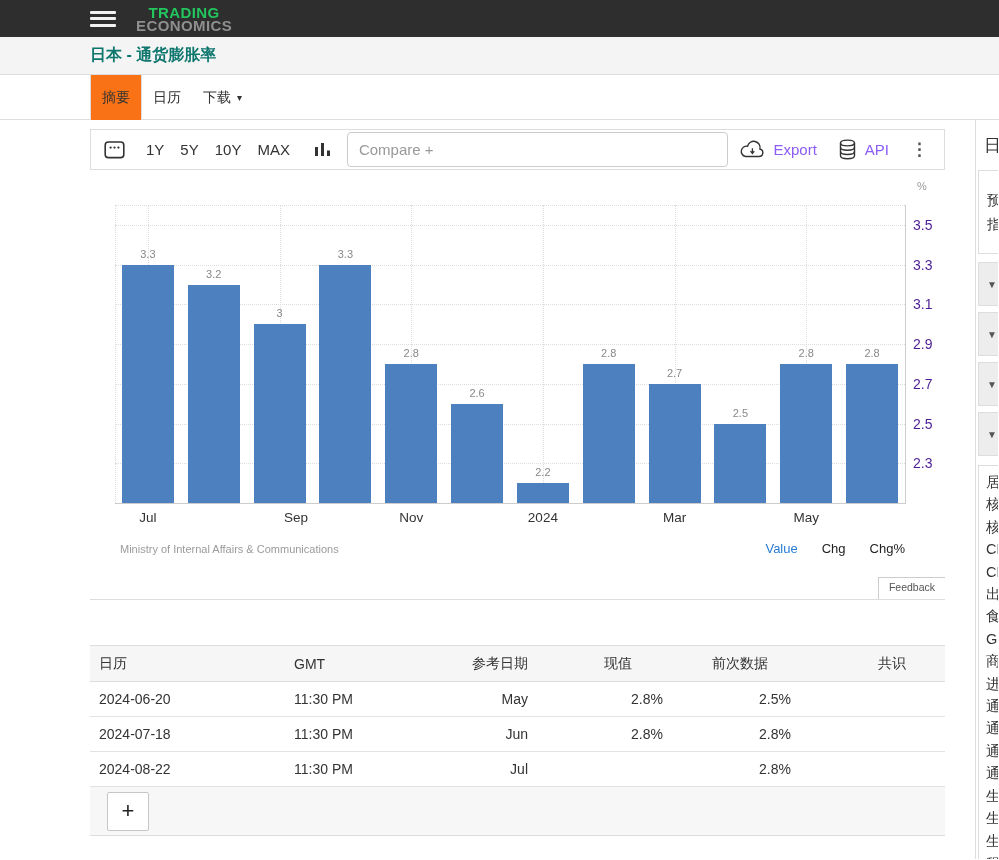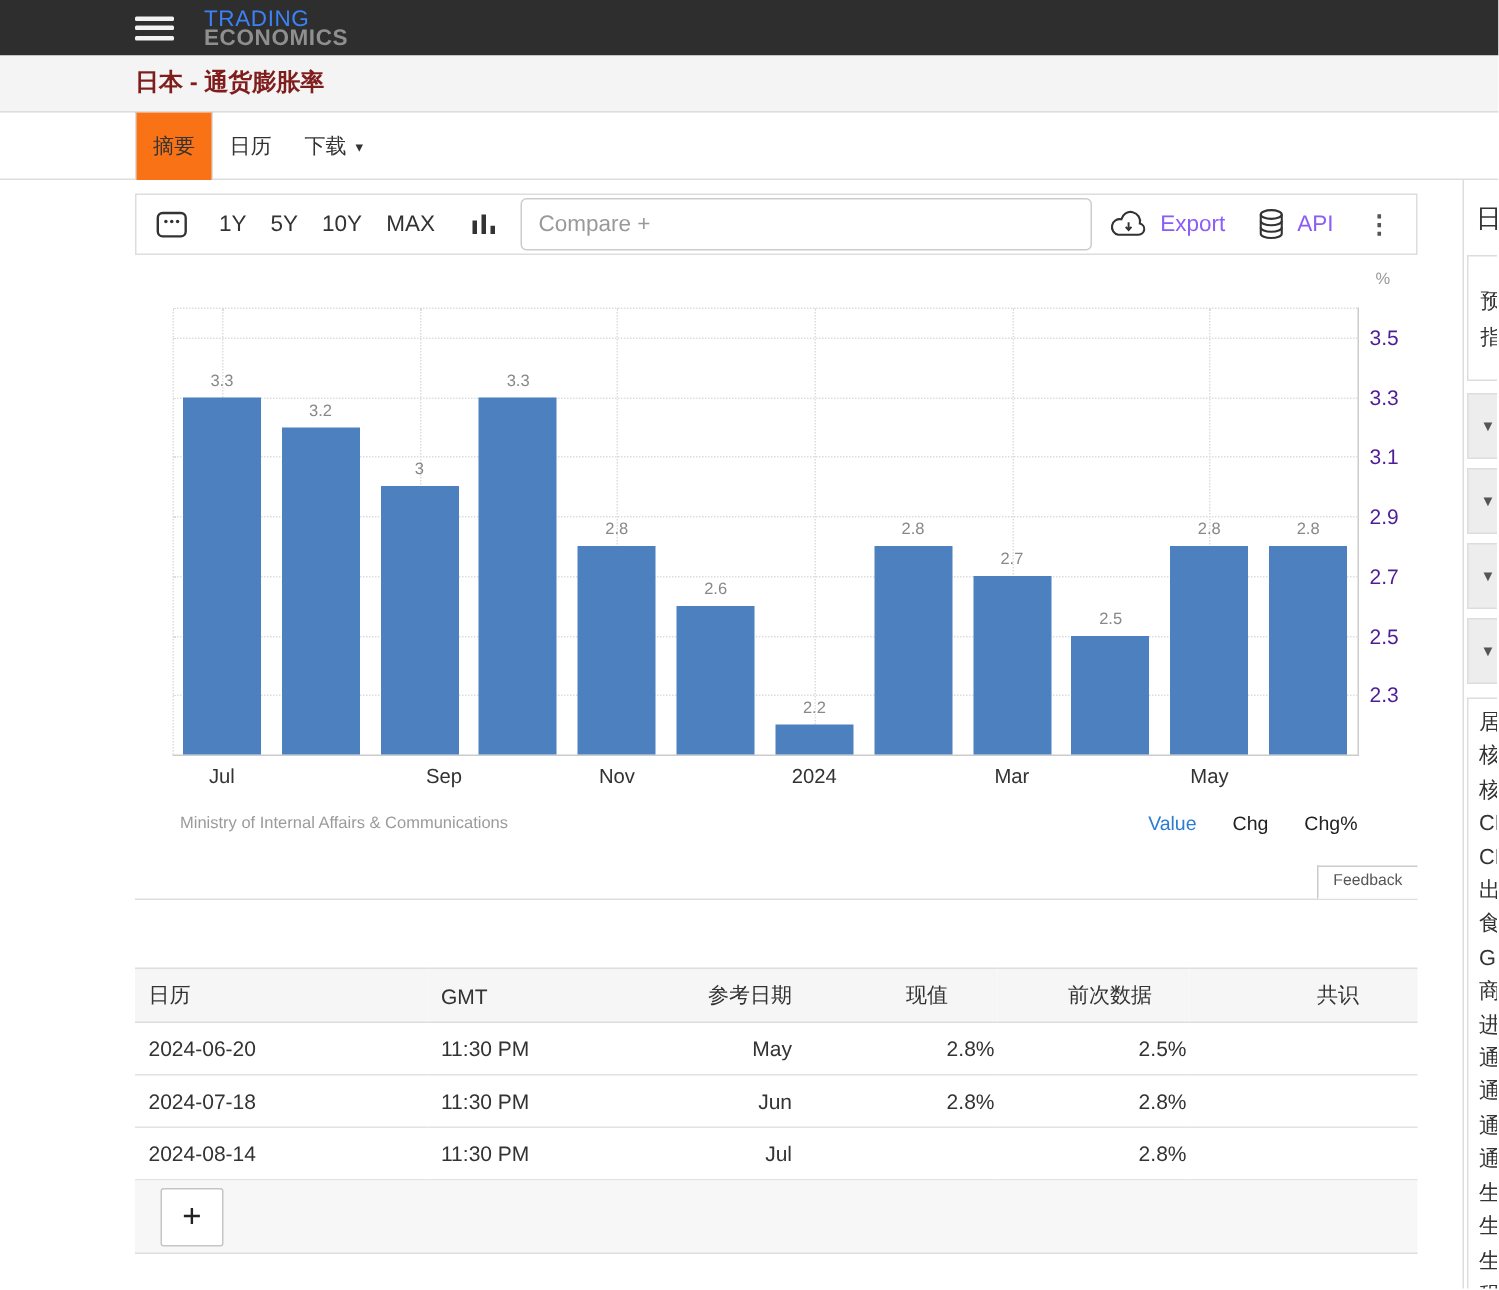--- a/index.html
+++ b/index.html
@@ -7,26 +7,26 @@
   body {
     width:999px; height:860px; overflow:hidden; background:#fff;
     font-family:"Liberation Sans", sans-serif; color:#333;
   }
 
   
   .topbar { height:37px; background:#2e2e2e; display:flex; align-items:center; }
   .hamburger { margin-left:90px; width:27px; cursor:pointer; }
   .hamburger span { display:block; width:26px; height:3px; background:#f2f2f2; margin:3.5px 0; border-radius:1px; }
   .logo { margin-left:19px; line-height:13px; cursor:pointer; }
-  .logo .l1 { color:#3b82f6; font-weight:normal; font-size:15px; letter-spacing:.4px; }
+  .logo .l1 { color:#22c55e; font-weight:bold; font-size:15px; letter-spacing:.4px;text-align:center; }
   .logo .l2 { color:#8f8f8f; font-weight:bold; font-size:15px; letter-spacing:.4px; }
 
   
   .title-band { height:38px; background:#f4f4f4; border-bottom:1px solid #dcdcdc; display:flex; align-items:center; }
-  .title-band h1 { margin:0 0 0 90px; font-size:16px; font-weight:bold; color:#7f1d1d; }
+  .title-band h1 { margin:0 0 0 90px; font-size:16px; font-weight:bold; color:#0f766e; }
 
   
   .tabbar { height:45px; position:relative; padding-left:90px; display:flex; align-items:stretch; }
   .tab-underline { position:absolute; left:0; right:0; bottom:0; height:1px; background:#ddd; }
   .tab { position:relative; z-index:1; padding:0 11px; display:flex; align-items:center; font-size:14px; color:#333; cursor:pointer; }
   .tab.active { background:#f97316; border-left:1px solid #ddd; border-right:1px solid #ddd; }
   .tab .caret { font-size:10px; margin-left:6px; color:#333; }
 
   
   .content { display:flex; height:739px; }
@@ -272,21 +272,21 @@
           </tr>
           <tr>
             <td class="c0">2024-07-18</td>
             <td class="c1">11:30 PM</td>
             <td class="c2">Jun</td>
             <td class="c3">2.8%</td>
             <td class="c4">2.8%</td>
             <td class="c5"></td>
           </tr>
           <tr>
-            <td class="c0">2024-08-14</td>
+            <td class="c0">2024-08-22</td>
             <td class="c1">11:30 PM</td>
             <td class="c2">Jul</td>
             <td class="c3"></td>
             <td class="c4">2.8%</td>
             <td class="c5"></td>
           </tr>
         </tbody>
     </table>
     <div class="table-footer">
       <button class="add-btn">+</button>

